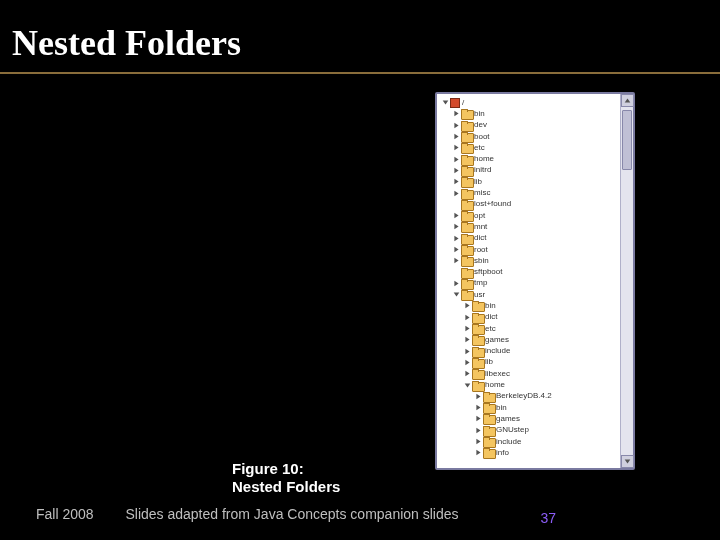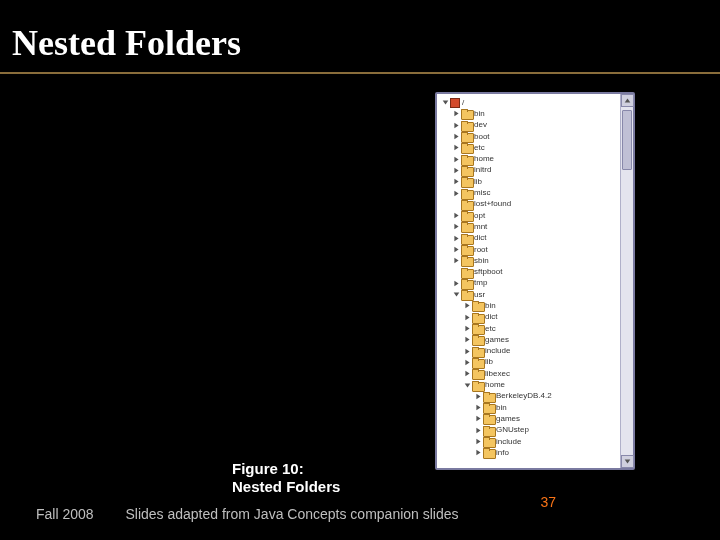--- a/index.html
+++ b/index.html
@@ -94,22 +94,22 @@
   }
   .footer-left {
     position: absolute; left: 36px; bottom: 18px;
     font: 14px Arial, sans-serif; color: #bfbfbf;
   }
   .footer-center {
     position: absolute; left: 0; right: 0; bottom: 18px;
     text-align: center; font: 14px Arial, sans-serif; color: #bfbfbf;
   }
   .footer-right {
-    position: absolute; right: 28px; bottom: 30px;
-    font: 14px Arial, sans-serif; color: #f97316;
+    position: absolute; right: 28px; bottom: 14px;
+    font: 14px Arial, sans-serif; color: #8b5cf6;
   }
 </style>
 </head>
 <body>
 
 <div class="slide">
 
   <div class="title">Nested Folders</div>
   <div class="title-rule"></div>
 

